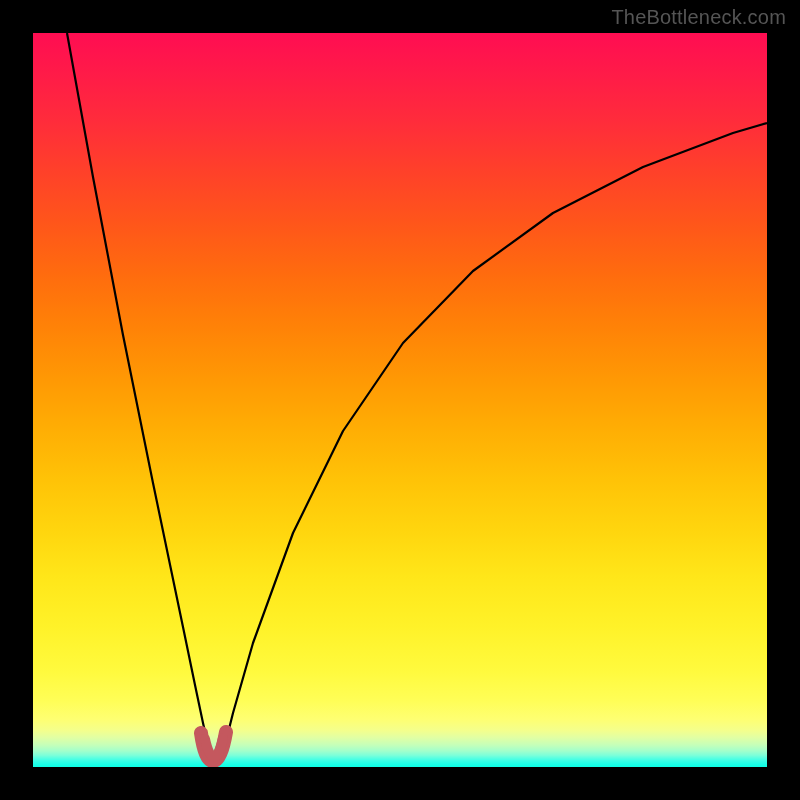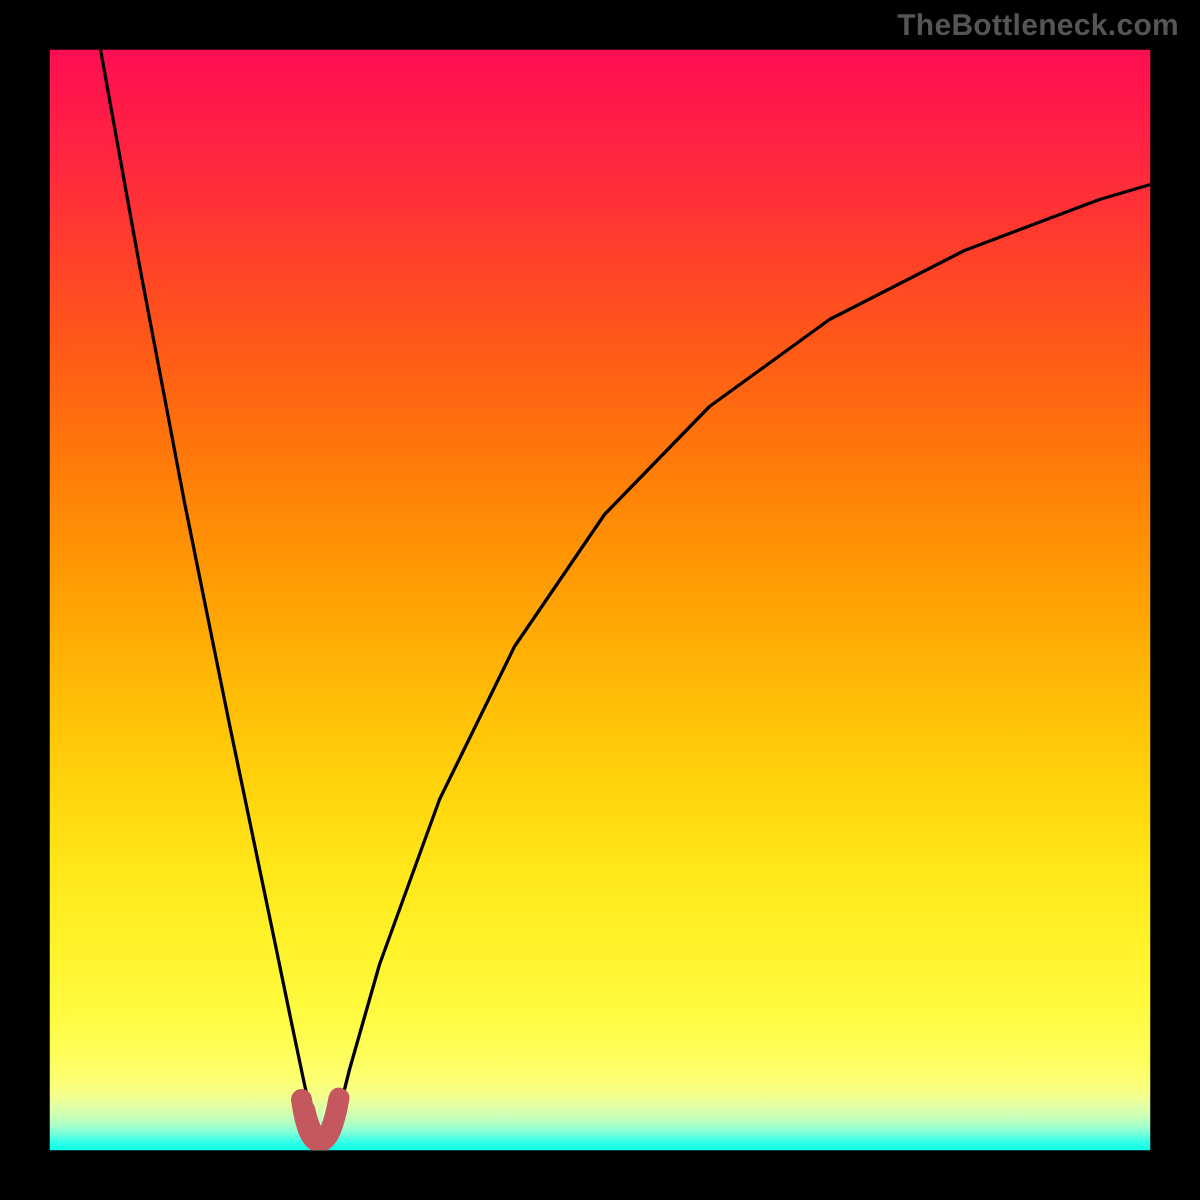--- a/index.html
+++ b/index.html
@@ -64,21 +64,21 @@
     inset: 0;
     width: 734px;
     height: 734px;
   }
   .watermark {
     position: absolute;
     top: 6px;
     right: 14px;
     color: #555;
     font-size: 20px;
-    font-weight: 700;
+    font-weight: 400;
     letter-spacing: 0.2px;
   }
 </style>
 </head>
 <body>
 
 <div class="frame">
 
   <div class="plot-area">
     <div class="gradient"></div>

